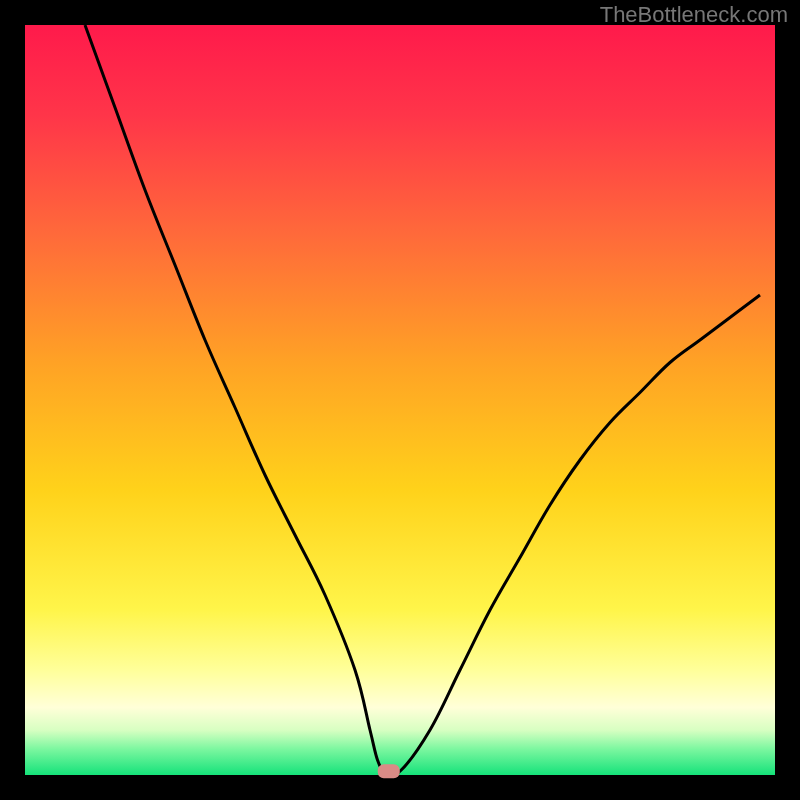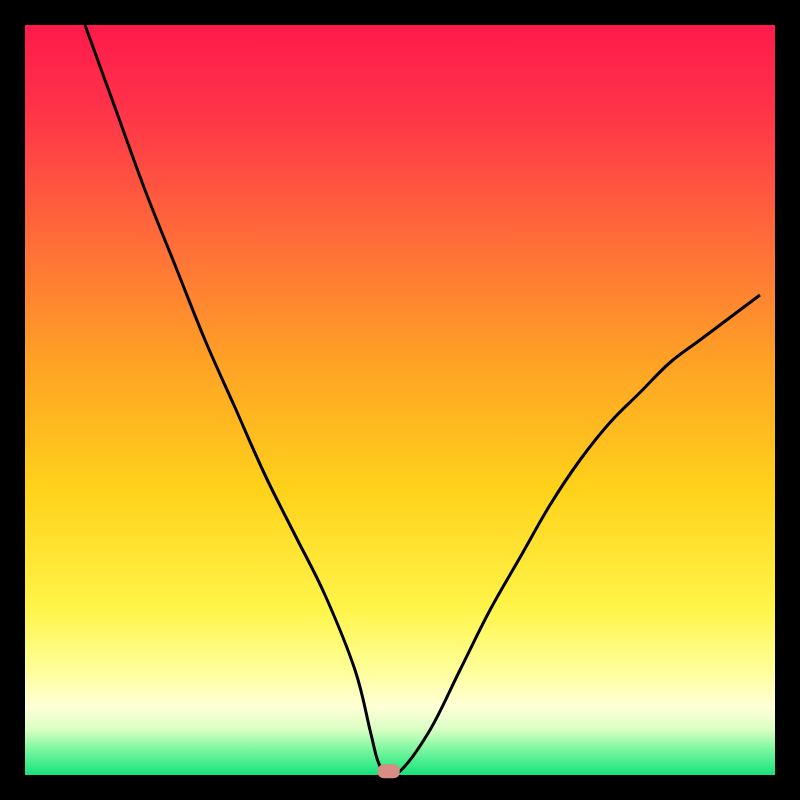--- a/index.html
+++ b/index.html
@@ -25,20 +25,21 @@
     z-index: 2;
   }
   svg {
     display: block;
   }
 </style>
 </head>
 <body>
 
 <div class="chart-wrap">
+  <div class="watermark">TheBottleneck.com</div>
   <svg id="chart-svg" width="800" height="800" viewBox="0 0 800 800">
     <defs>
       <linearGradient id="bg-grad" x1="0" y1="0" x2="0" y2="1">
           <stop offset="0%" stop-color="#ff1a4b"></stop>
           <stop offset="12%" stop-color="#ff3549"></stop>
           <stop offset="28.000000000000004%" stop-color="#ff6a3a"></stop>
           <stop offset="45%" stop-color="#ffa225"></stop>
           <stop offset="62%" stop-color="#ffd21a"></stop>
           <stop offset="78%" stop-color="#fff54a"></stop>
           <stop offset="86%" stop-color="#ffff9a"></stop>

